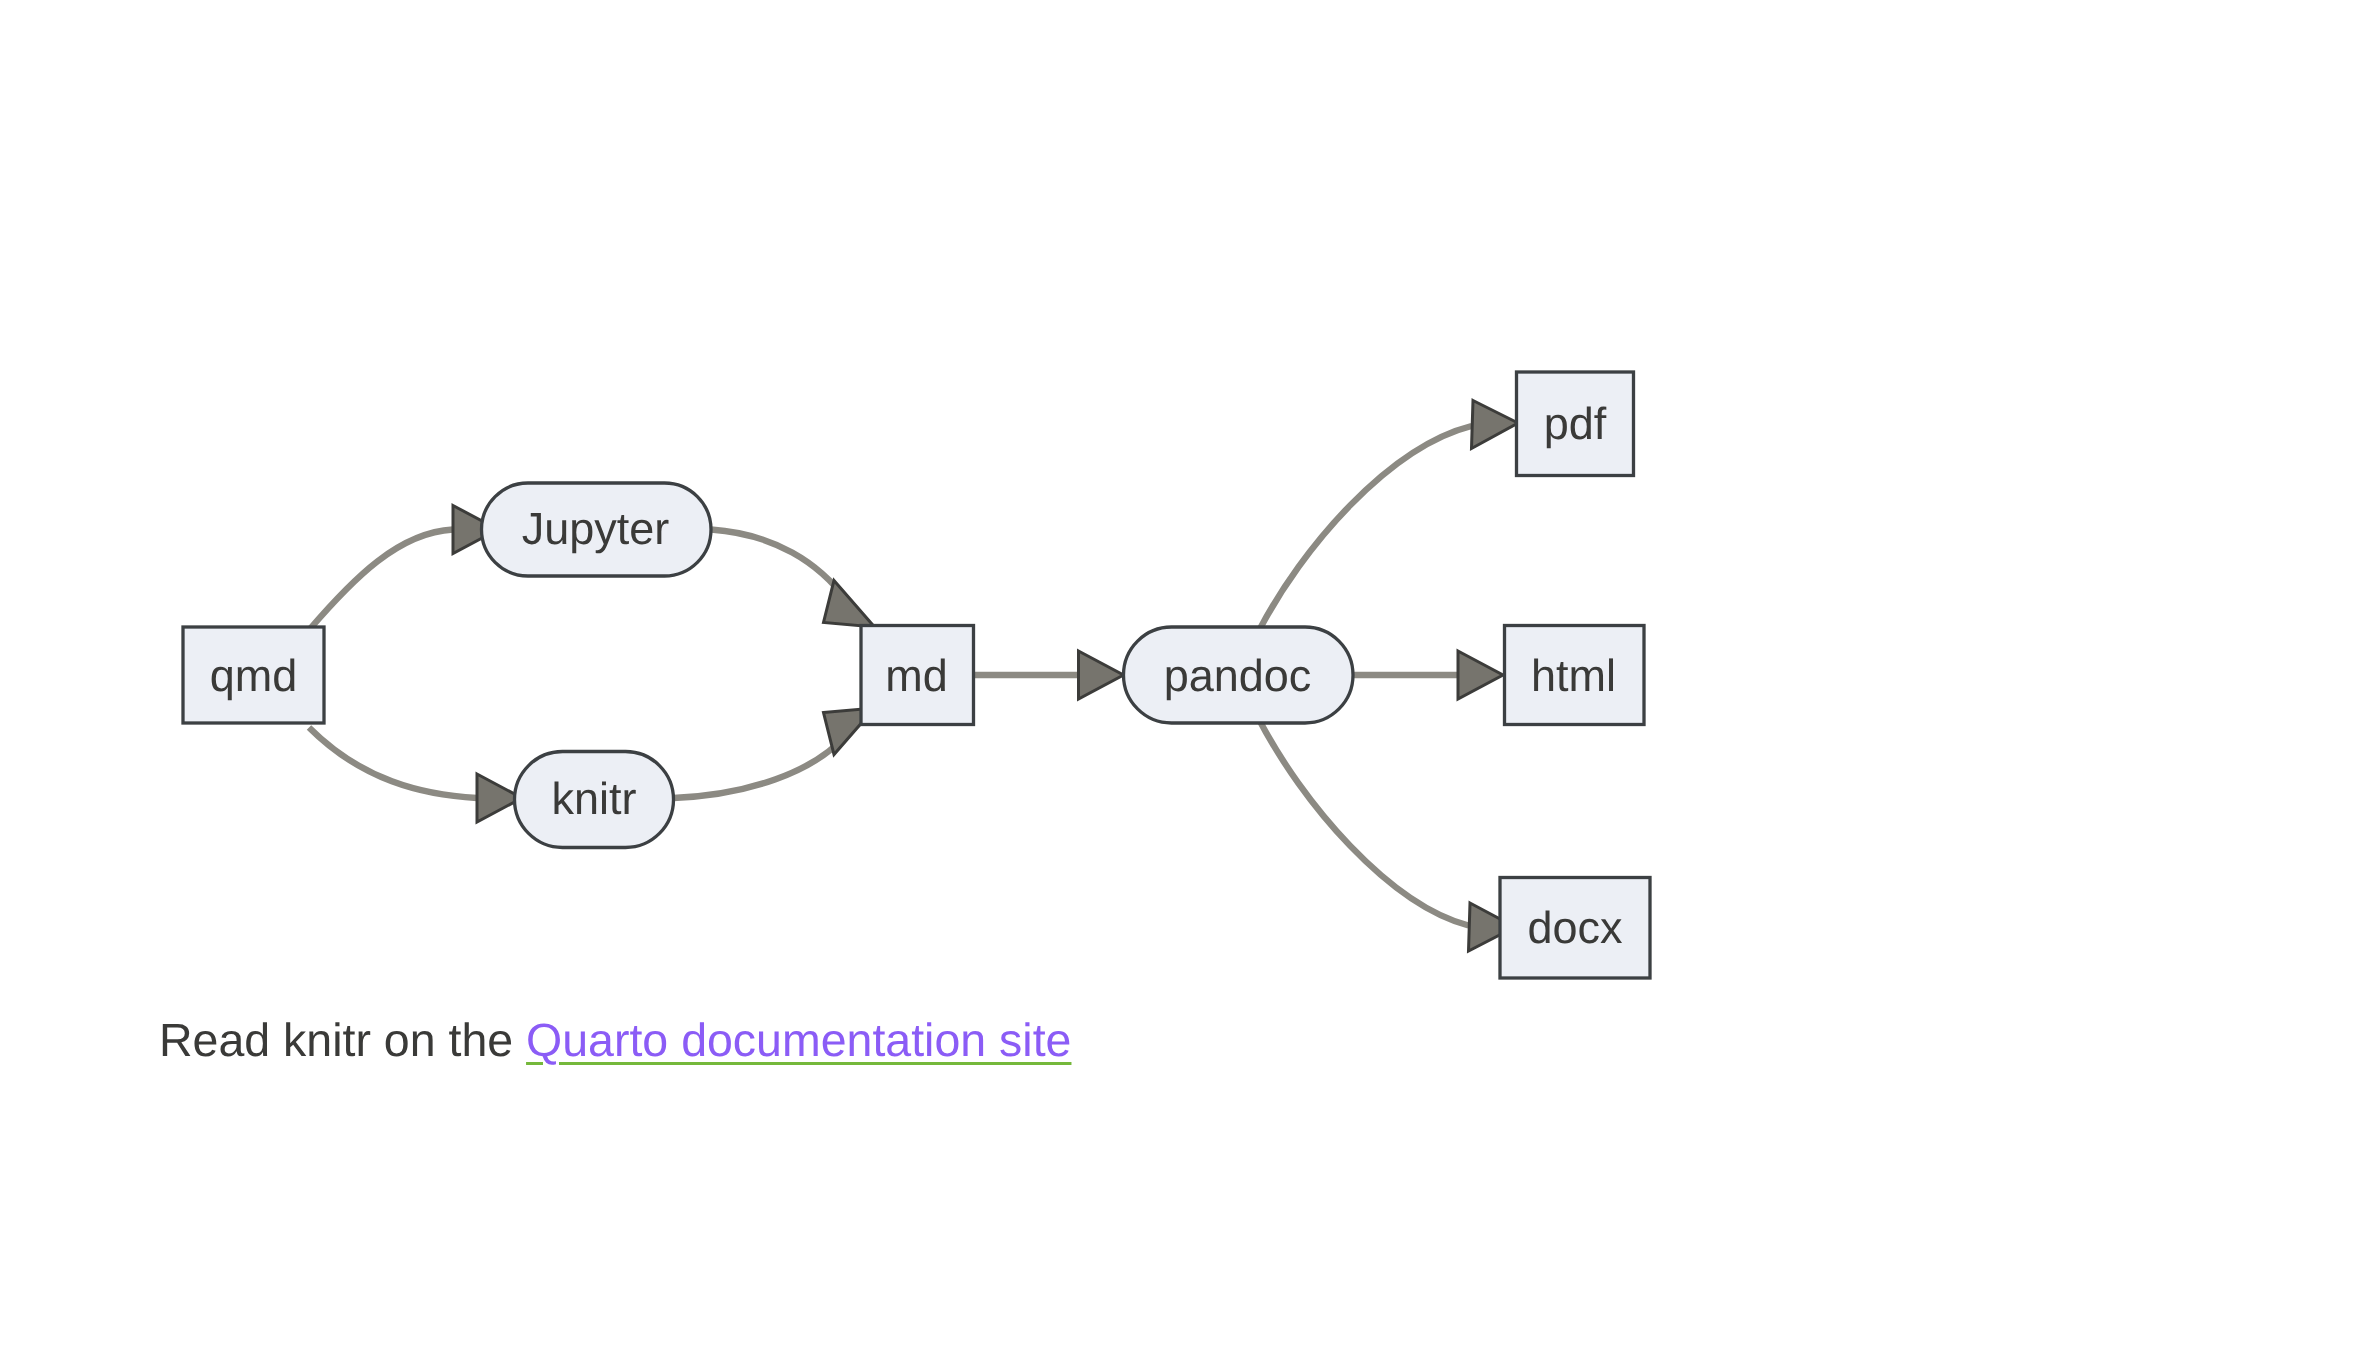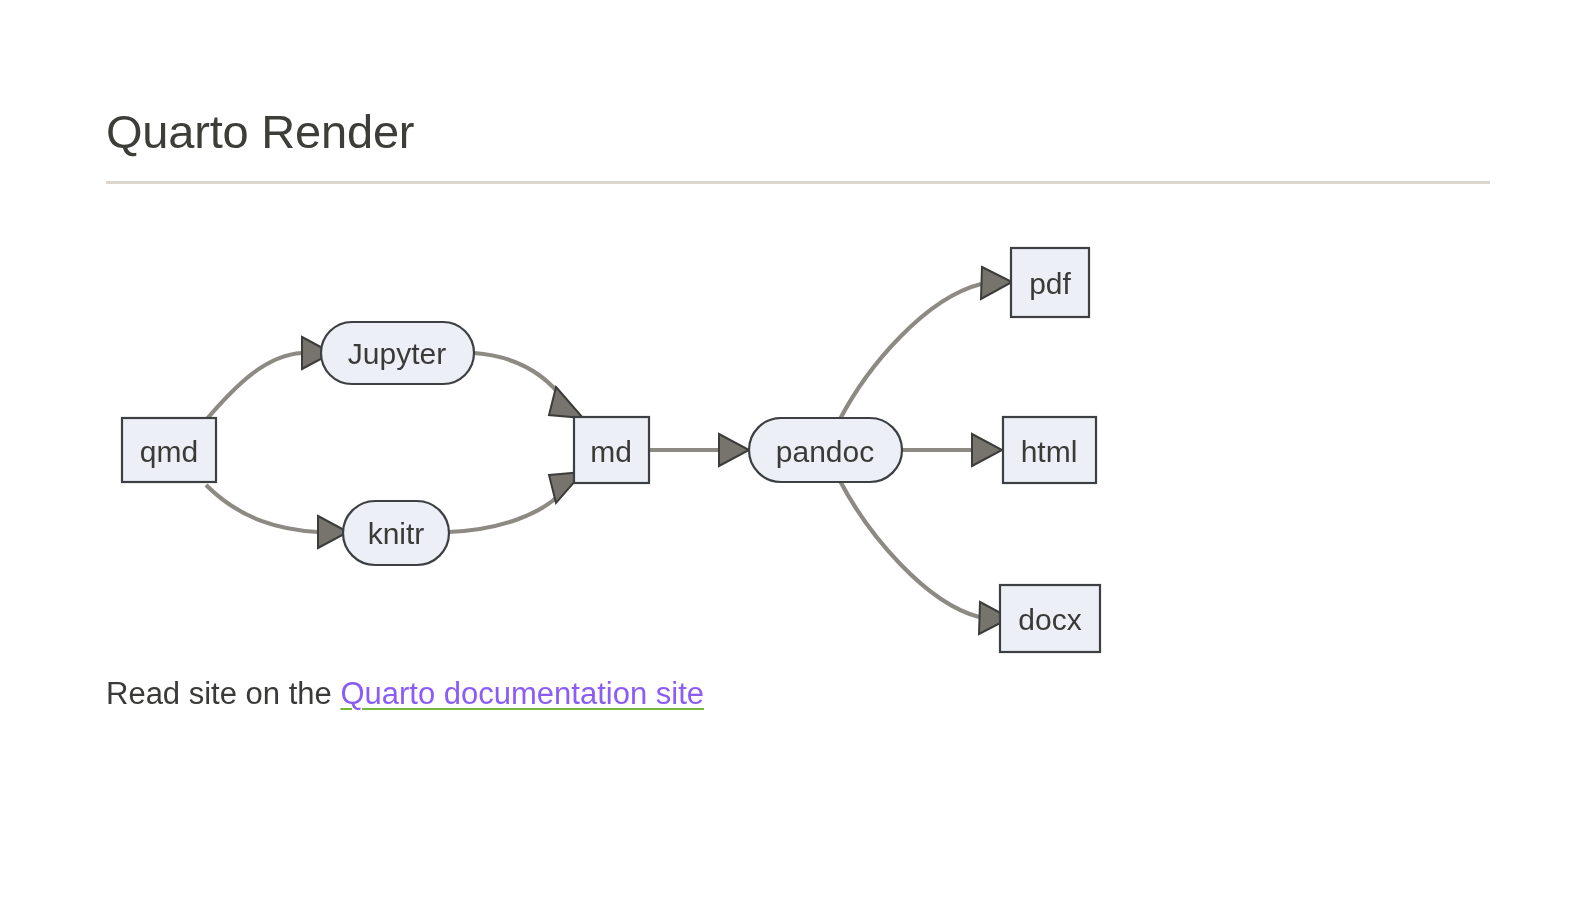--- a/index.html
+++ b/index.html
@@ -105,24 +105,20 @@
     text-underline-offset: 4px;
     text-decoration-thickness: 2px;
     cursor: pointer;
   }
 </style>
 </head>
 <body>
 
 <div class="page">
 
-  <div class="title-block">
-    <h1 class="page-title">Quarto Render</h1>
-    <hr class="title-rule">
-  </div>
 
   <div class="diagram-wrap">
     <svg class="flow-svg" viewBox="0 0 1080 430">
 
       <g>
 
         <path class="edge-path" d="M 100,195 C 130,160 160,130 196,128"></path>
         <polygon class="arrow-head" points="196,112 226,128 196,144"></polygon>
 
         <path class="edge-path" d="M 100,260 C 135,295 175,305 212,307"></path>
@@ -185,15 +181,15 @@
         </g>
 
         <g>
           <rect class="node-shape" x="894" y="360" width="100" height="67" rx="0" ry="0"></rect>
           <text class="node-label" x="944" y="394">docx</text>
         </g>
       </g>
     </svg>
   </div>
 
-  <p class="read-more"><span>Read site on the </span><a class="doc-link">Quarto documentation site</a></p>
+  <p class="read-more"><span>Read knitr on the </span><a class="doc-link">Quarto documentation site</a></p>
 
 </div>
 
 </body></html>

